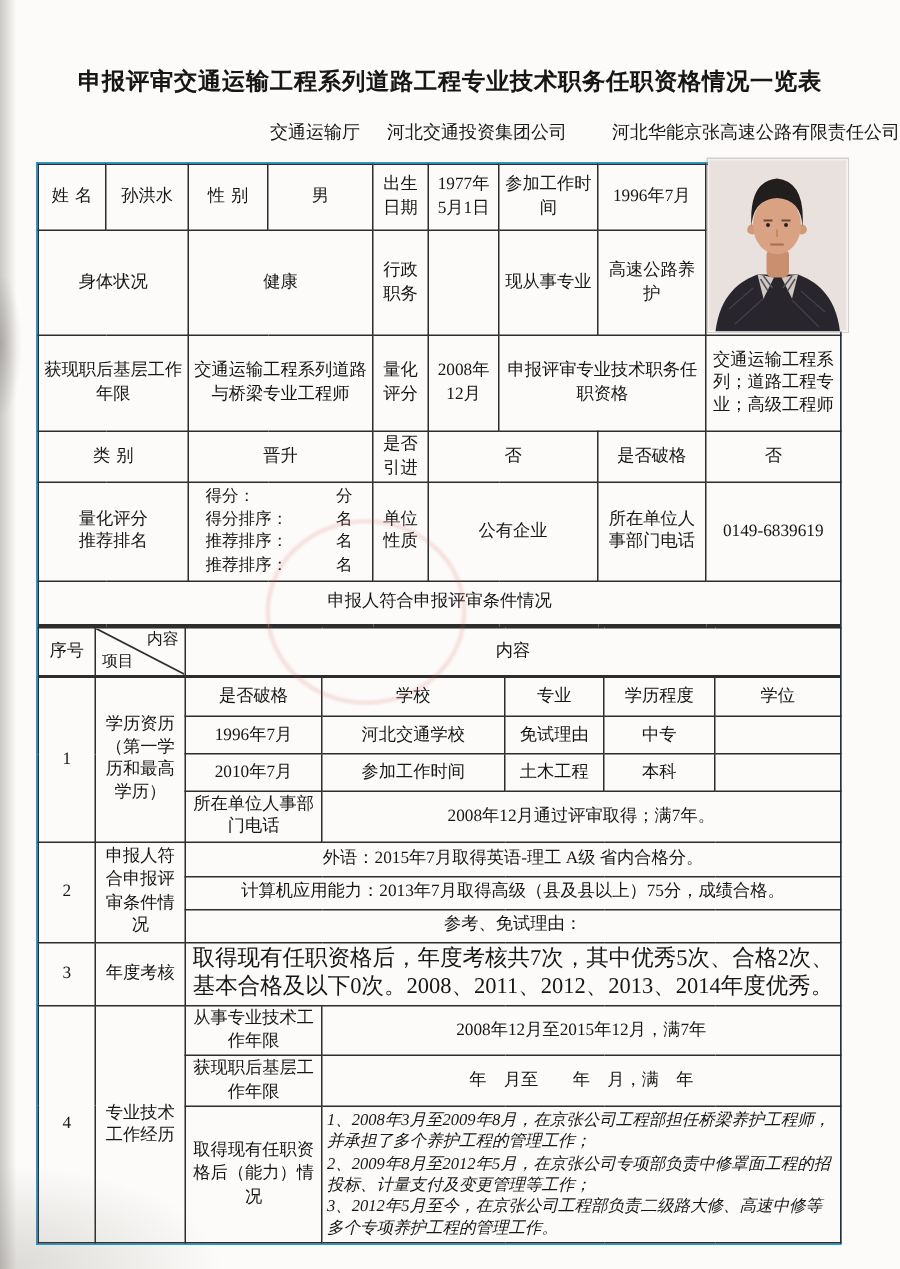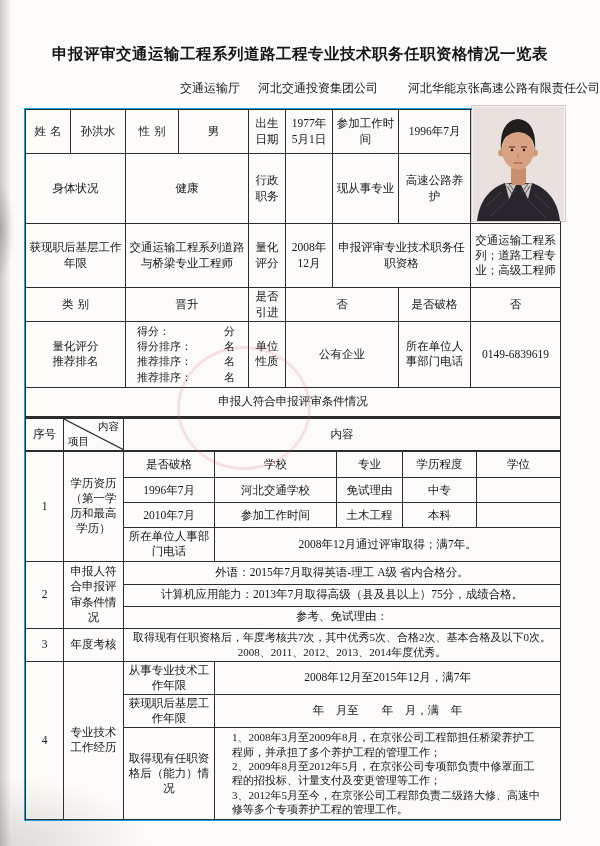--- a/index.html
+++ b/index.html
@@ -21,33 +21,33 @@
   .orgs .o1{margin-right:15px}
   .orgs .o2{margin-right:27px}
 
   .tables{position:absolute;left:24px;top:108px;width:535px;border:1px solid #0ea5e9;}
   table{border-collapse:collapse;table-layout:fixed;width:535px;}
   td{border:1px solid #2d2d2d;text-align:center;vertical-align:middle;
      font-size:11.5px;line-height:1.32;padding:1px 2px;overflow:hidden;}
   .preline{white-space:pre-line;margin-left:17px;}
   .ls{letter-spacing:4px;text-indent:4px;}
   .bb2{border-bottom-width:2px;}
-  .small{font-size:11px;}
+  .small{font-size:15px;}
 
   
   .score-cell{padding:2px 0;text-align:right;}
   .score-line{display:flex;justify-content:space-between;padding:0 13px 0 11px;font-size:11px;line-height:1.38;}
 
   
   .diag{position:relative;padding:0;}
   .diag svg{position:absolute;left:0;top:0;width:100%;height:100%;}
   .diag .dt{position:absolute;top:1px;right:4px;font-size:10.5px;}
   .diag .db{position:absolute;bottom:1px;left:4px;font-size:10.5px;}
 
-  .left-text{text-align:left;padding:2px 17px;font-size:11px;line-height:1.31;}
+  .left-text{text-align:left;padding:2px 3px;font-size:11px;line-height:1.31;font-style:italic;}
   .det{margin:0;}
 
   
   .photo{position:absolute;left:447px;top:-3px;width:93px;height:115px;z-index:3;
     box-shadow:0 0 0 1px rgba(150,140,135,.4);}
   
   .stamp{position:absolute;left:152px;top:237px;width:128px;height:118px;border-radius:50%;
     border:3px solid rgba(205,85,82,0.15);filter:blur(.7px);z-index:2;pointer-events:none;}
 </style>
 </head>

